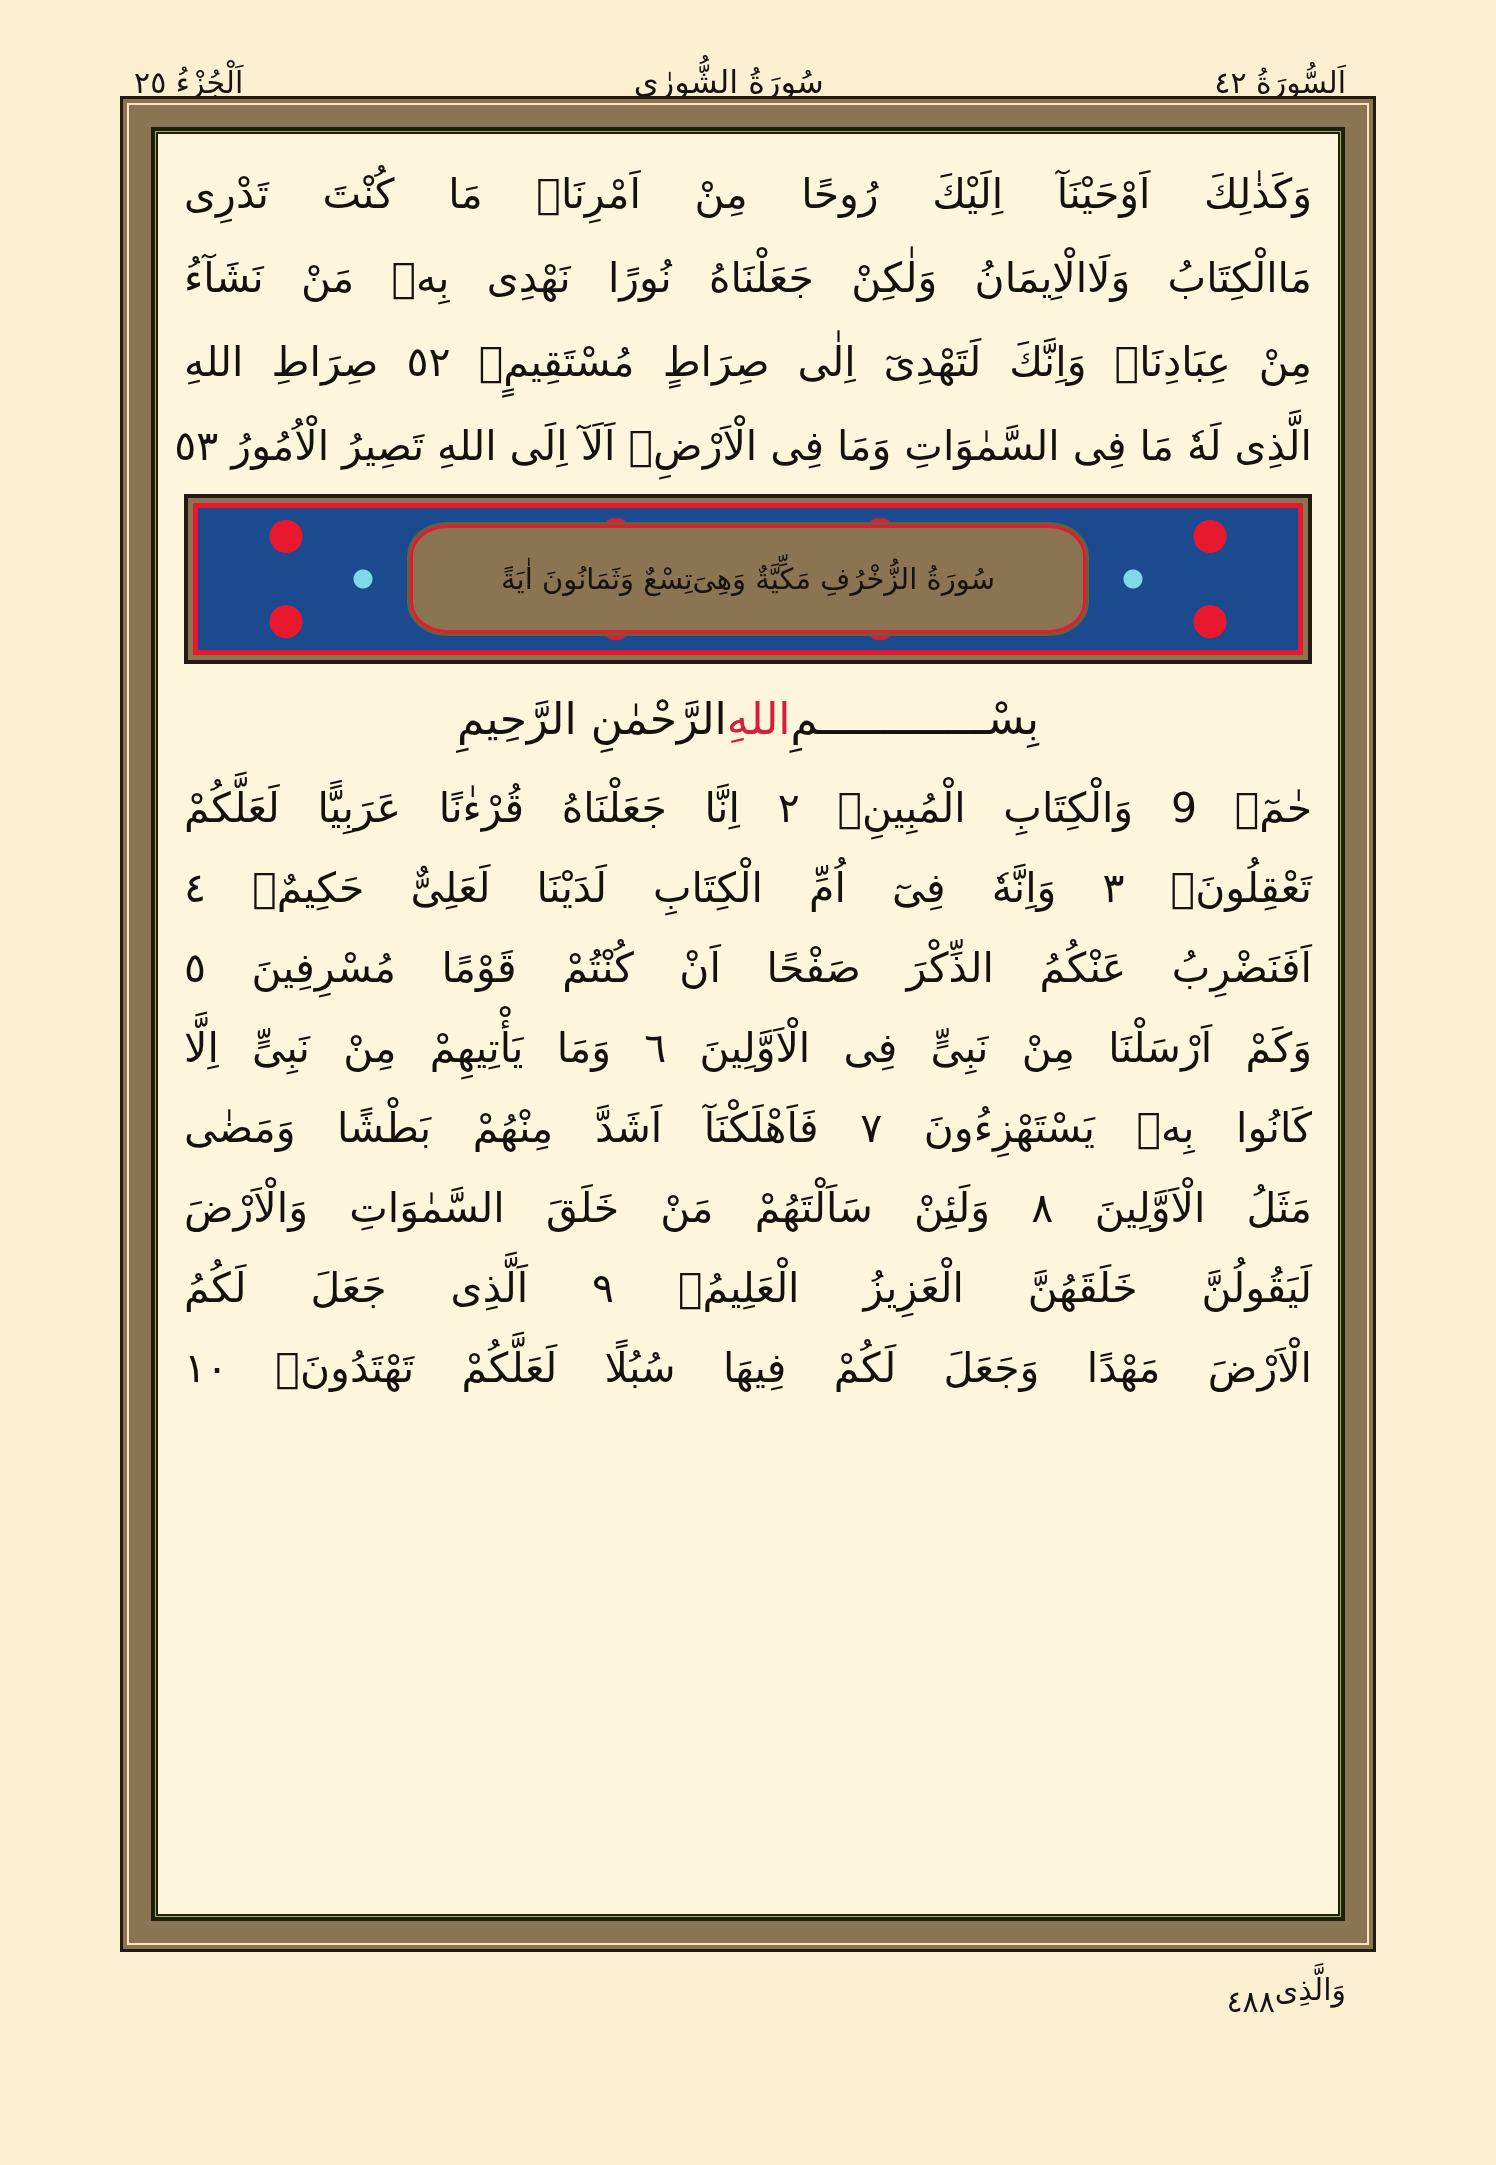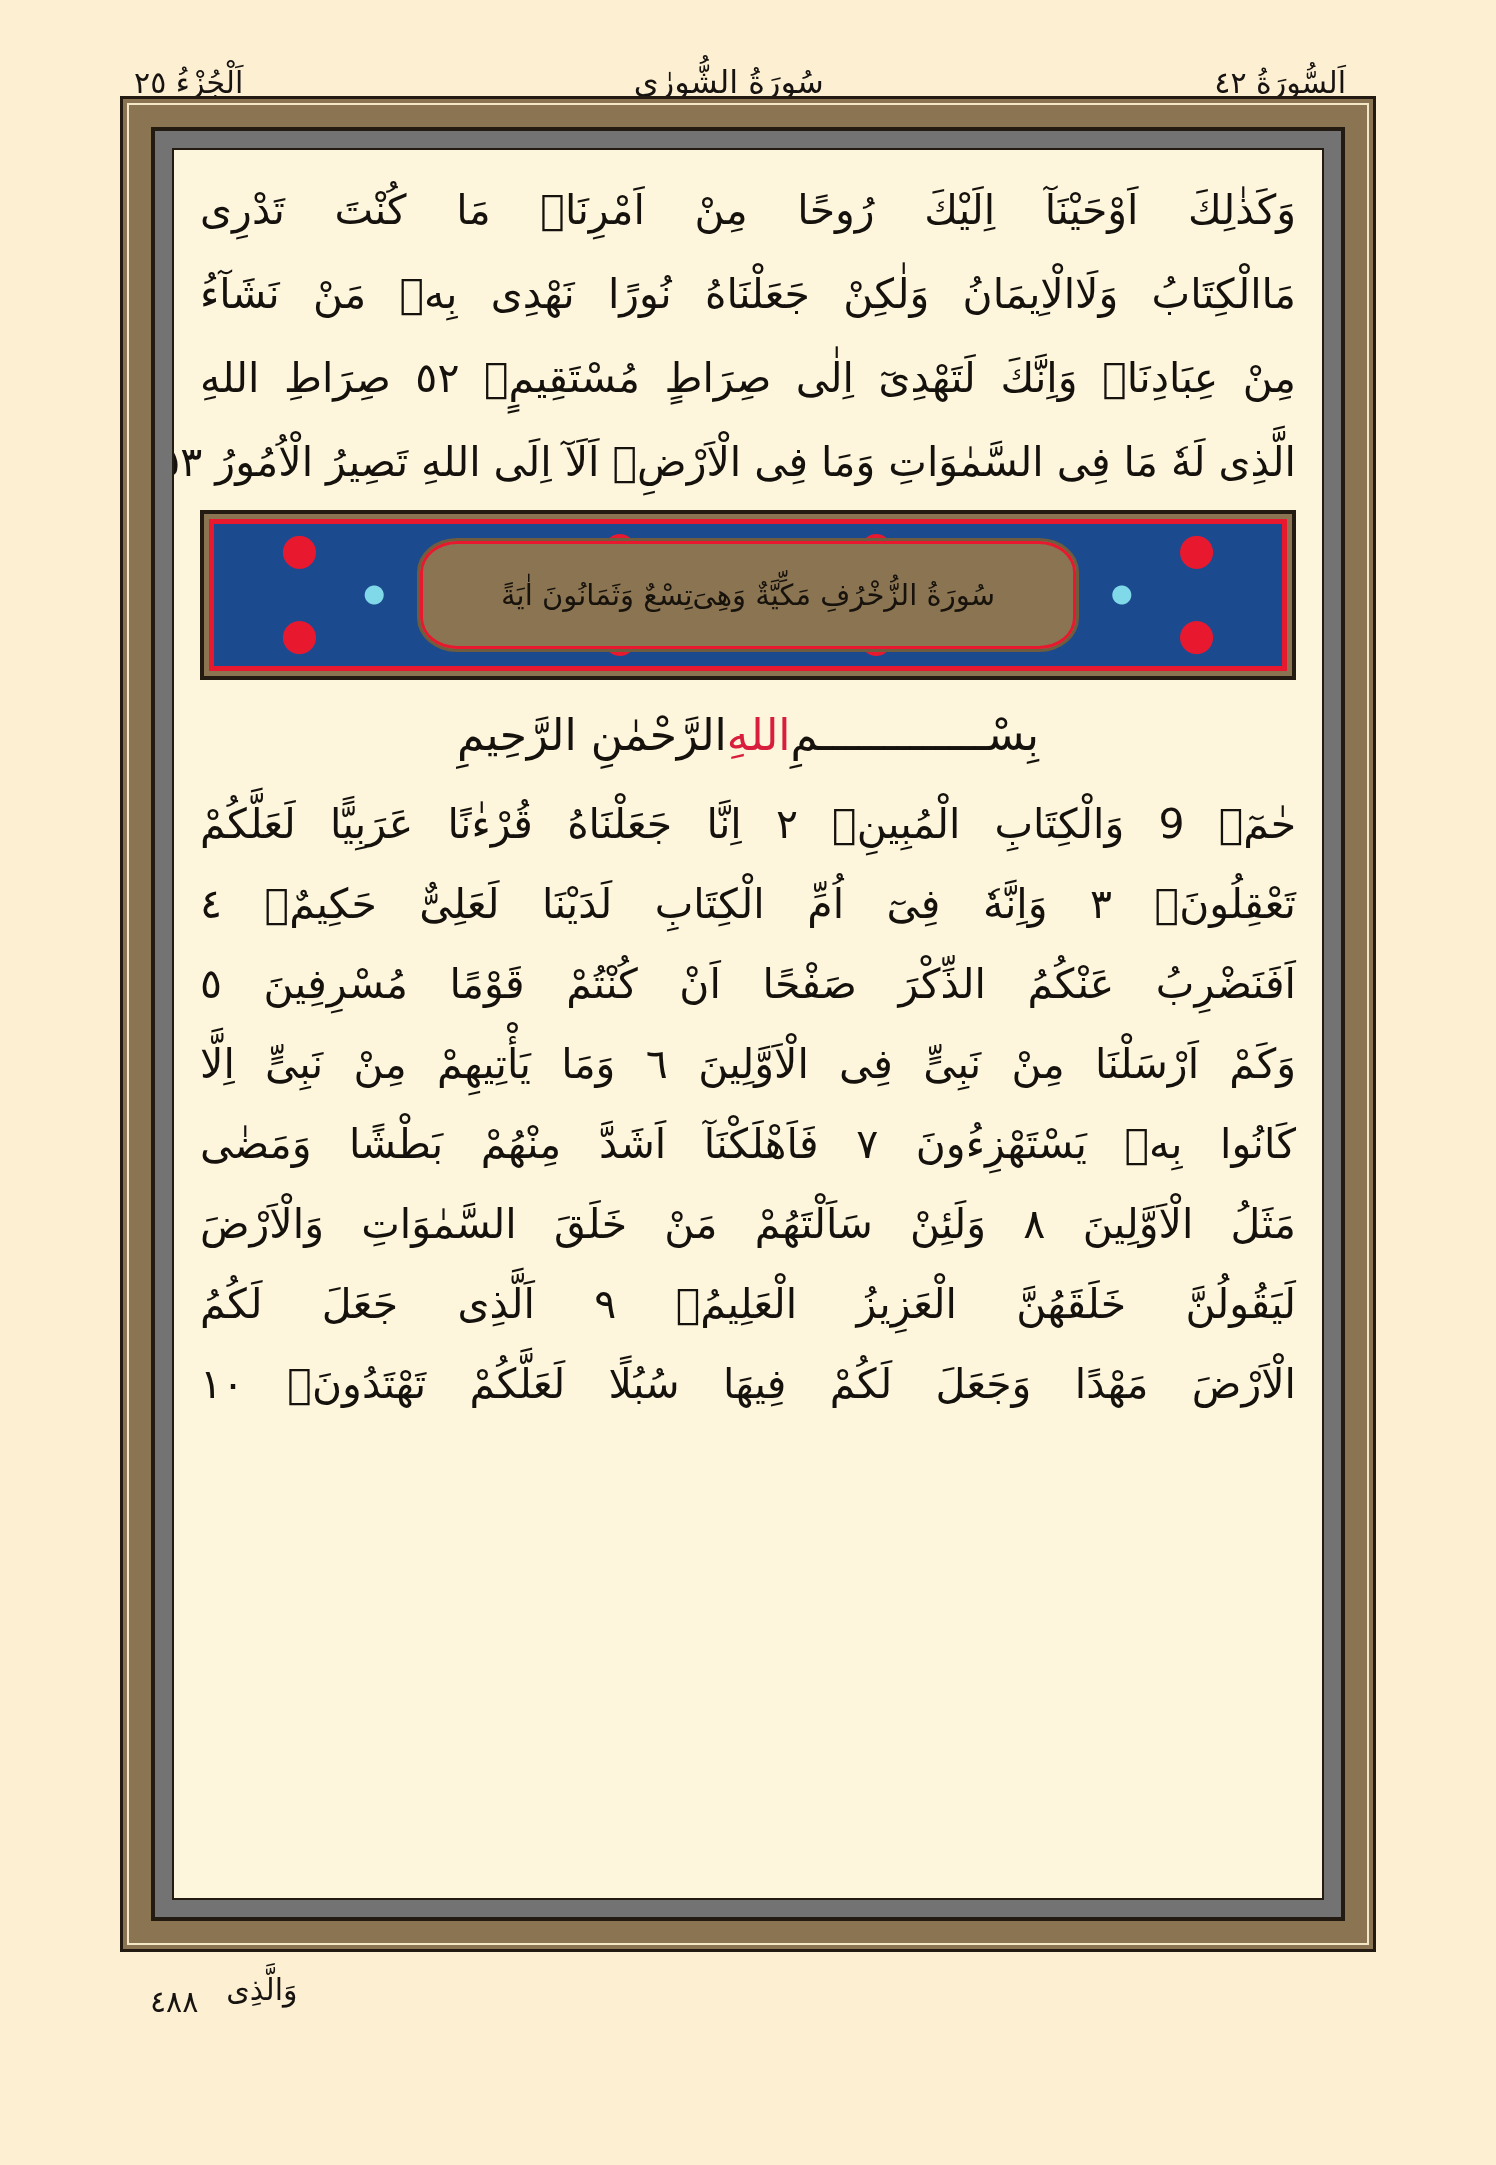--- a/index.html
+++ b/index.html
@@ -45,22 +45,22 @@
     width:100%;height:100%;
     box-sizing:border-box;
     border:2px solid #f3e7c6;
     background:#8a7452;
     padding:22px;
   }
   .frame-inner{
     width:100%;height:100%;
     box-sizing:border-box;
     border:4px solid #231a12;
-    background:#737373;
-    padding:17px;
+    background:#84cc16;
+    padding:1px;
   }
   .text-area{
     position:relative;
     width:100%;height:100%;
     box-sizing:border-box;
     border:2px solid #231a12;
     background:#fdf6dd;
     display:flex;
     flex-direction:column;
     justify-content:flex-start;
@@ -154,23 +154,22 @@
   }
 
   
   .running-foot{
     position:absolute;
     bottom:110px; left:150px; right:150px;
     height:80px;
     display:flex;
     flex-direction:row-reverse;
     align-items:flex-start;
-    justify-content:flex-start;
+    justify-content:flex-end;
     color:#171310;
-    gap:28px;
   }
   .page-number{font-size:30px;line-height:1;padding-top:12px;}
   .catchword{font-size:30px;line-height:1;direction:rtl;}
 </style>
 </head>
 <body>
 
 <div class="running-head">
   <div class="rh-item">اَلْجُزْءُ ٢٥</div>
   <div class="rh-item rh-center">سُورَةُ الشُّورٰى</div>

